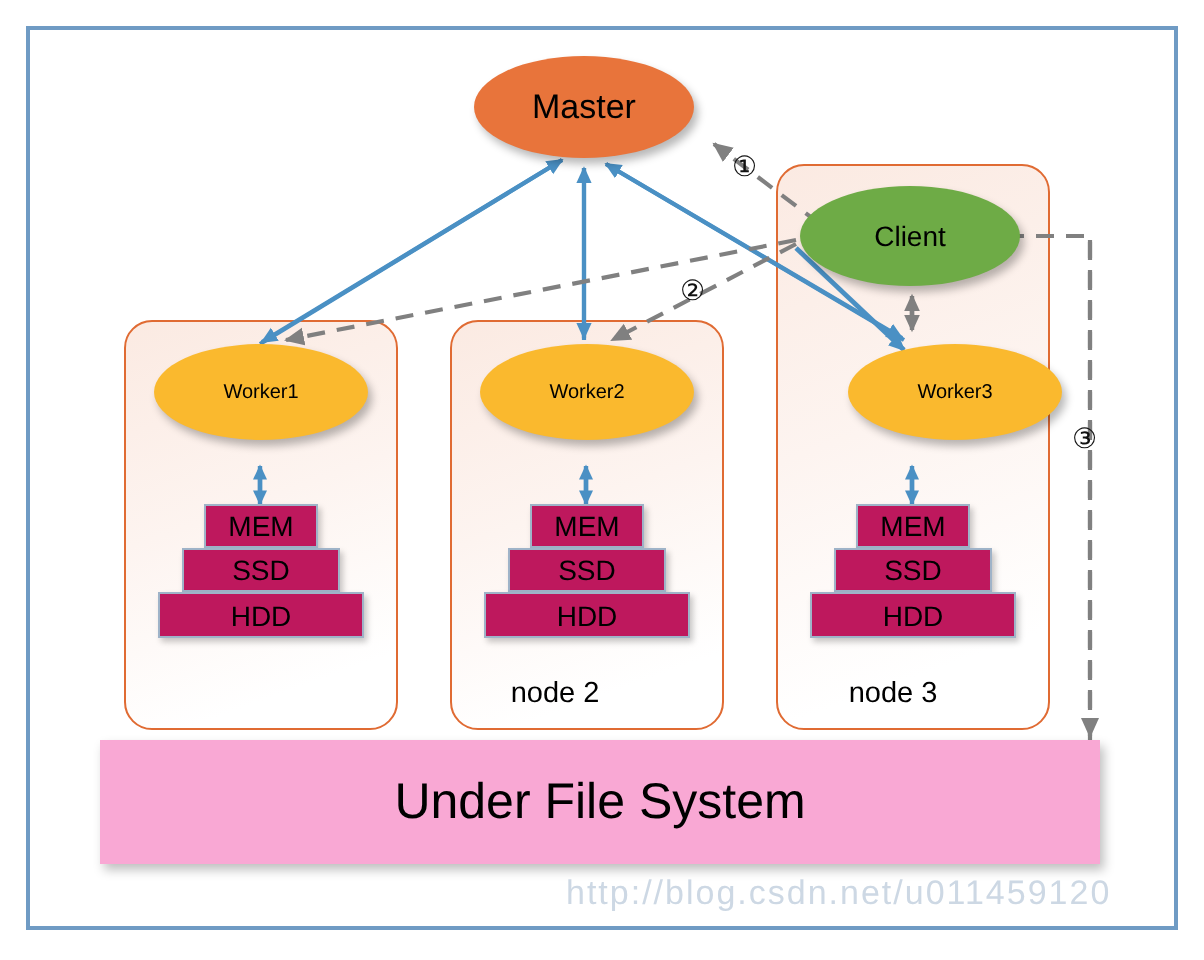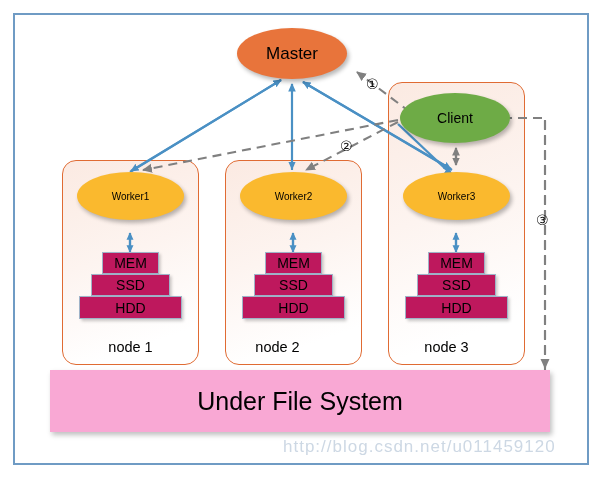--- a/index.html
+++ b/index.html
@@ -120,21 +120,21 @@
   <div class="ell ell-client" style="left:400px;top:93px;width:110px;height:50px;">
     <span>Client</span>
   </div>
 
   <div class="ell ell-worker" style="left:77px;top:172px;width:107px;height:48px;">
     <span>Worker1</span>
   </div>
   <div class="ell ell-worker" style="left:240px;top:172px;width:107px;height:48px;">
     <span>Worker2</span>
   </div>
-  <div class="ell ell-worker" style="left:403px;top:172px;width:107px;height:48px;">
+  <div class="ell ell-worker" style="left:424px;top:172px;width:107px;height:48px;">
     <span>Worker3</span>
   </div>
 
   <div class="stor" style="left:102px;top:252px;width:57px;height:22px;">
     <span>MEM</span>
     </div>
   <div class="stor" style="left:91px;top:274px;width:79px;height:22px;">
     <span>SSD</span>
     </div>
   <div class="stor" style="left:79px;top:296px;width:103px;height:23px;">
@@ -154,21 +154,20 @@
   <div class="stor" style="left:428px;top:252px;width:57px;height:22px;">
     <span>MEM</span>
     </div>
   <div class="stor" style="left:417px;top:274px;width:79px;height:22px;">
     <span>SSD</span>
     </div>
   <div class="stor" style="left:405px;top:296px;width:103px;height:23px;">
     <span>HDD</span>
     </div>
 
-  <div class="label-node" style="left:62px;top:339px;width:137px;">node 1</div>
   <div class="label-node" style="left:209px;top:339px;width:137px;">node 2</div>
   <div class="label-node" style="left:388px;top:339px;width:117px;">node 3</div>
 
   <div class="ufs" style="left:50px;top:370px;width:500px;height:62px;">
     <span>Under File System</span>
   </div>
 
   <div class="circnum" style="left:366px;top:76px;">①</div>
   <div class="circnum" style="left:340px;top:138px;">②</div>
   <div class="circnum" style="left:536px;top:212px;">③</div>

